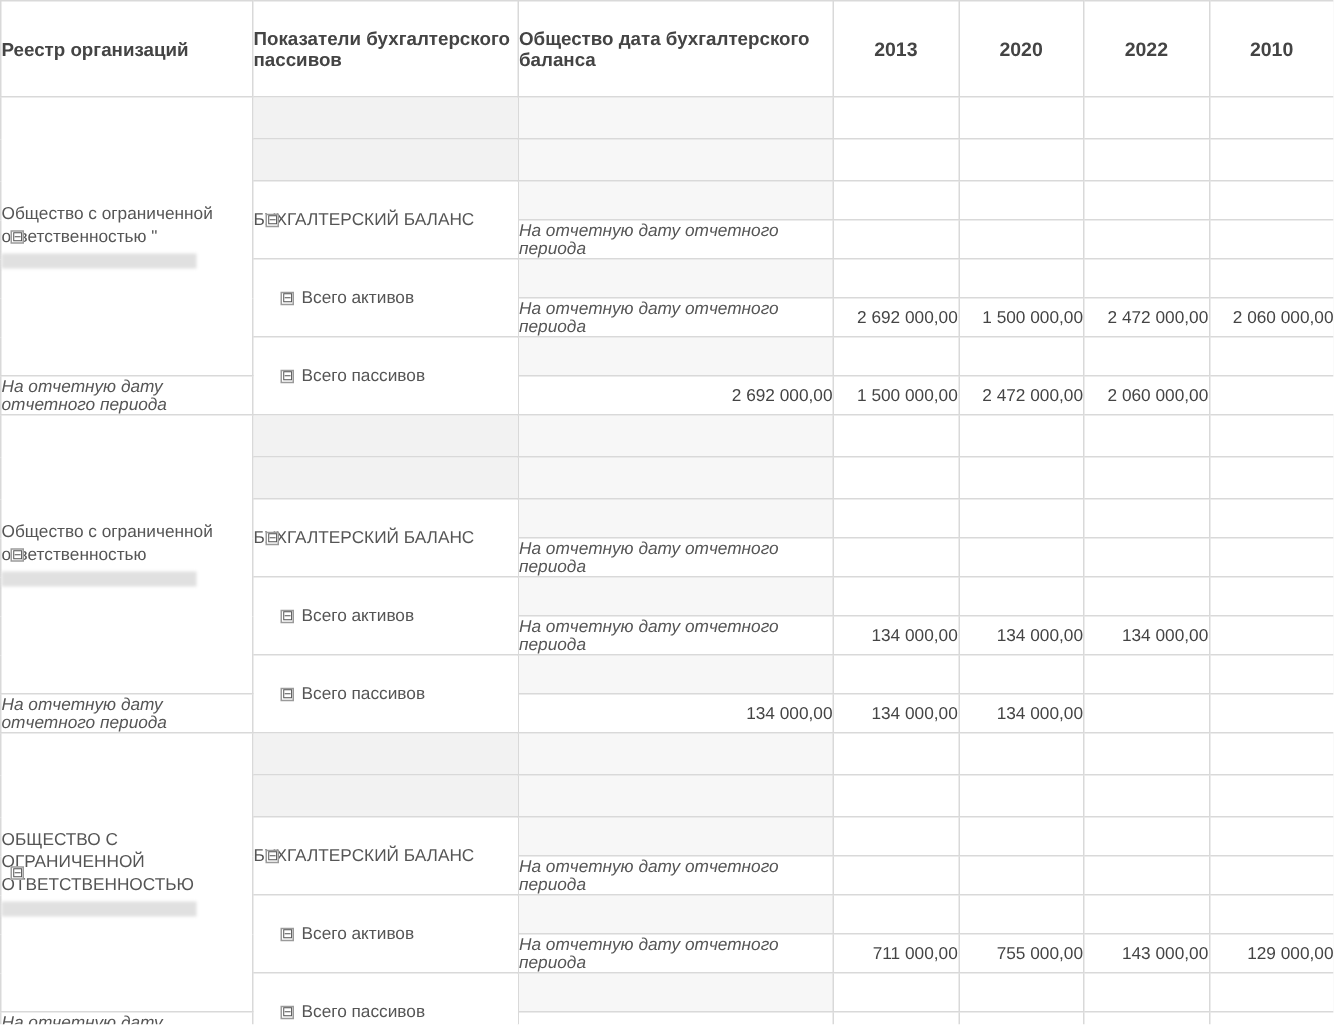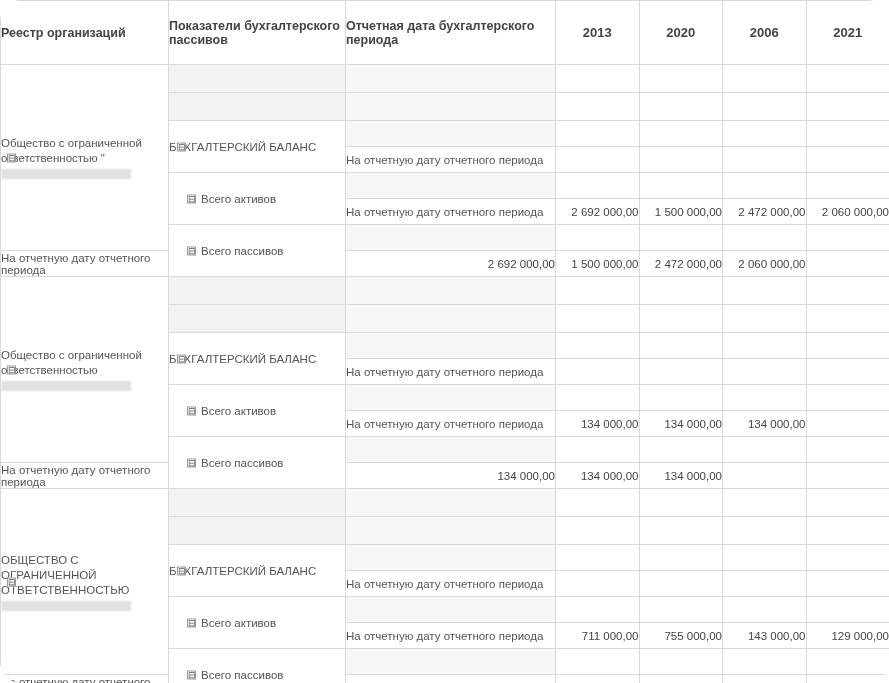--- a/index.html
+++ b/index.html
@@ -8,21 +8,20 @@
     padding: 0;
     background: #ffffff;
     font-family: "Liberation Sans", sans-serif;
   }
   .page {
     width: 889px;
     height: 683px;
     position: relative;
     overflow: hidden;
     background: #ffffff;
-    border-radius: 21px;
   }
   table.report {
     border-collapse: collapse;
     width: 889px;
     table-layout: fixed;
     font-size: 12px;
     color: #3b3b3b;
   }
   table.report td, table.report th {
     border: 1px solid #d9d9d9;
@@ -116,20 +115,21 @@
   }
   td.indicator.lvl2 { padding-left: 32px; }
   td.indicator.lvl2 .tree-toggle { left: 18px; }
 
   td.datecell {
     background: #f7f7f7;
     color: #555555;
     font-size: 11.5px;
     padding: 6px 10px;
     height: 26px;
+    font-style: italic;
   }
   td.datecell.blank { background: #f7f7f7; }
   td.valcell {
     text-align: right;
     padding: 6px 9px;
     font-size: 11.5px;
     color: #444444;
     height: 26px;
     background: #ffffff;
   }
@@ -145,25 +145,25 @@
         <col class="c-date">
       <col class="c-year">
         <col class="c-year">
         <col class="c-year">
         <col class="c-year">
     </colgroup>
     <thead>
       <tr>
         <th>Реестр организаций</th>
         <th>Показатели бухгалтерского пассивов</th>
-        <th>Отчетная дата бухгалтерского периода</th>
+        <th>Общество дата бухгалтерского баланса</th>
         <th class="year">2013</th>
         <th class="year">2020</th>
-        <th class="year">2006</th>
-        <th class="year">2021</th>
+        <th class="year">2022</th>
+        <th class="year">2010</th>
       </tr>
     </thead>
     <tbody>
 
       <tr>
         <td class="org" rowspan="7">
           <span class="tree-toggle">⊟</span>
           <span>Общество с ограниченной ответственностью "</span>
           <span class="redacted">••••••••••</span>
         </td>

